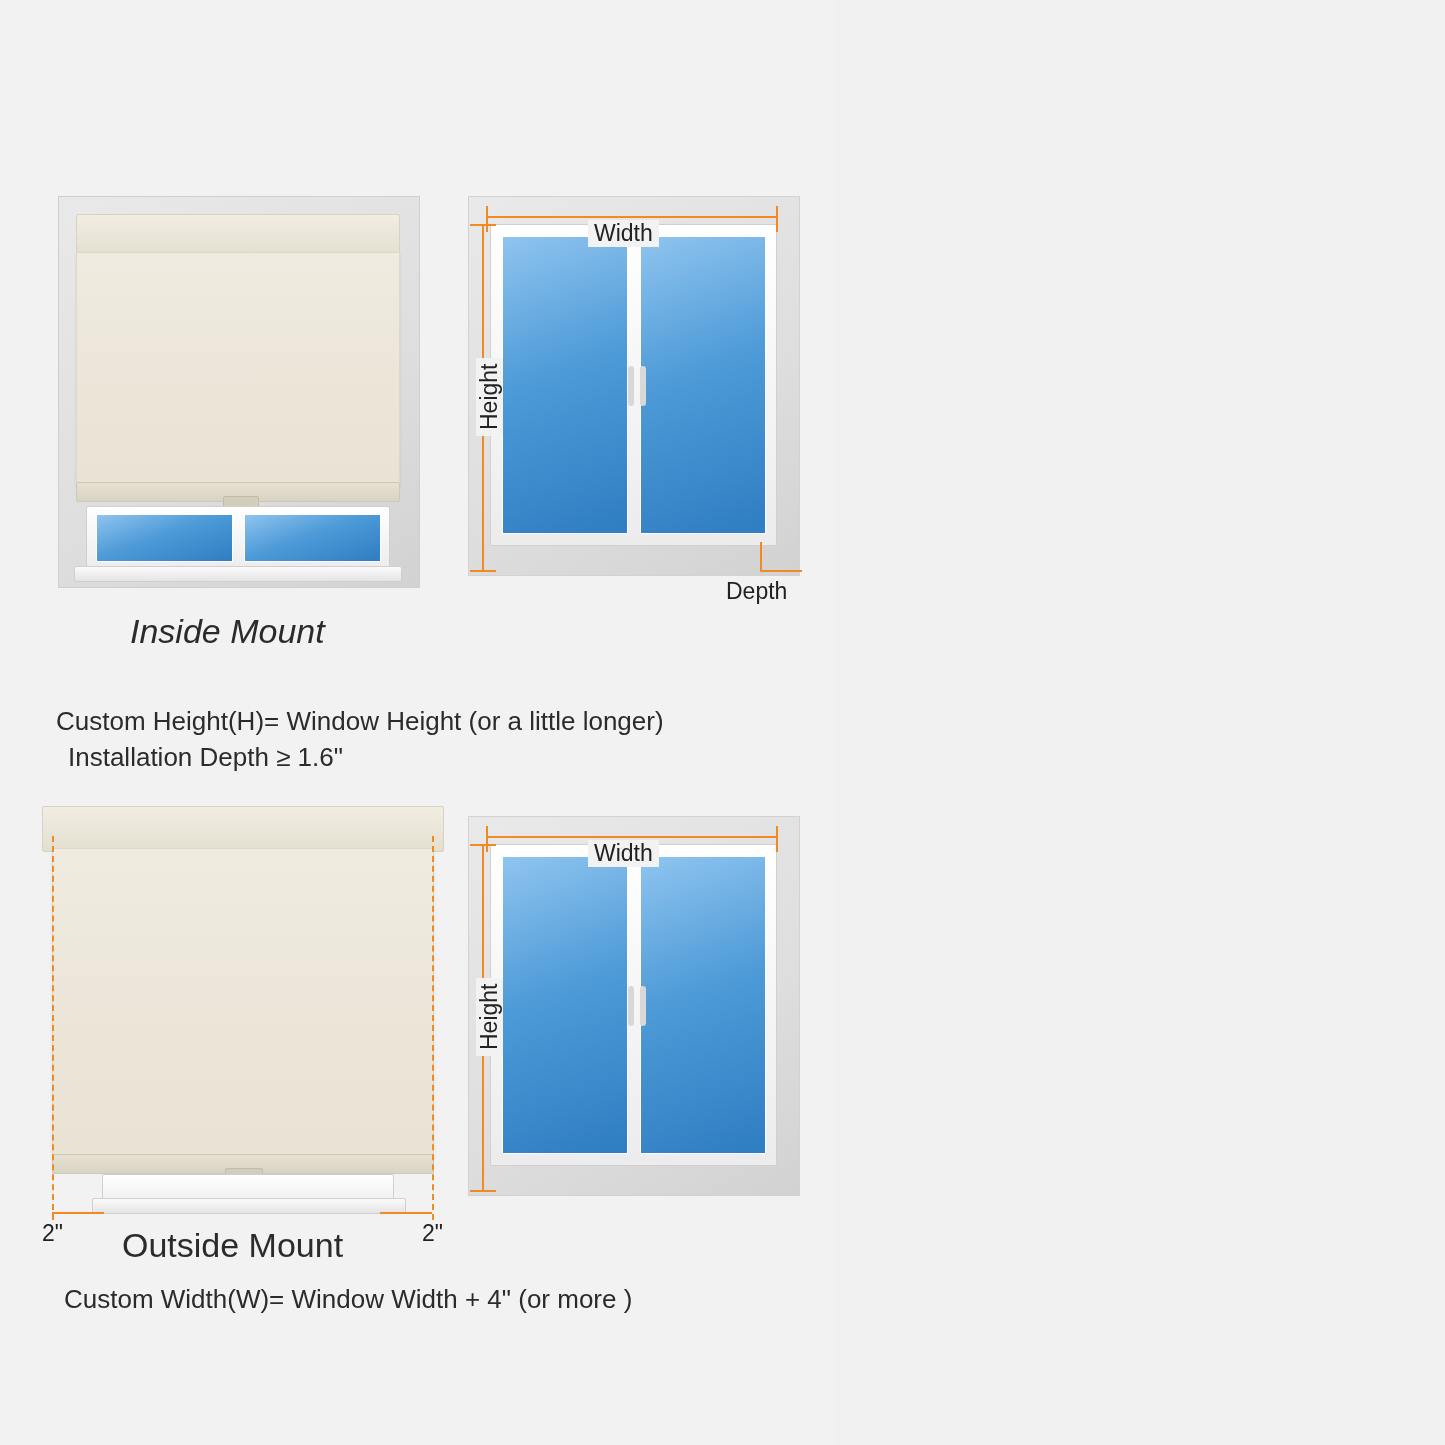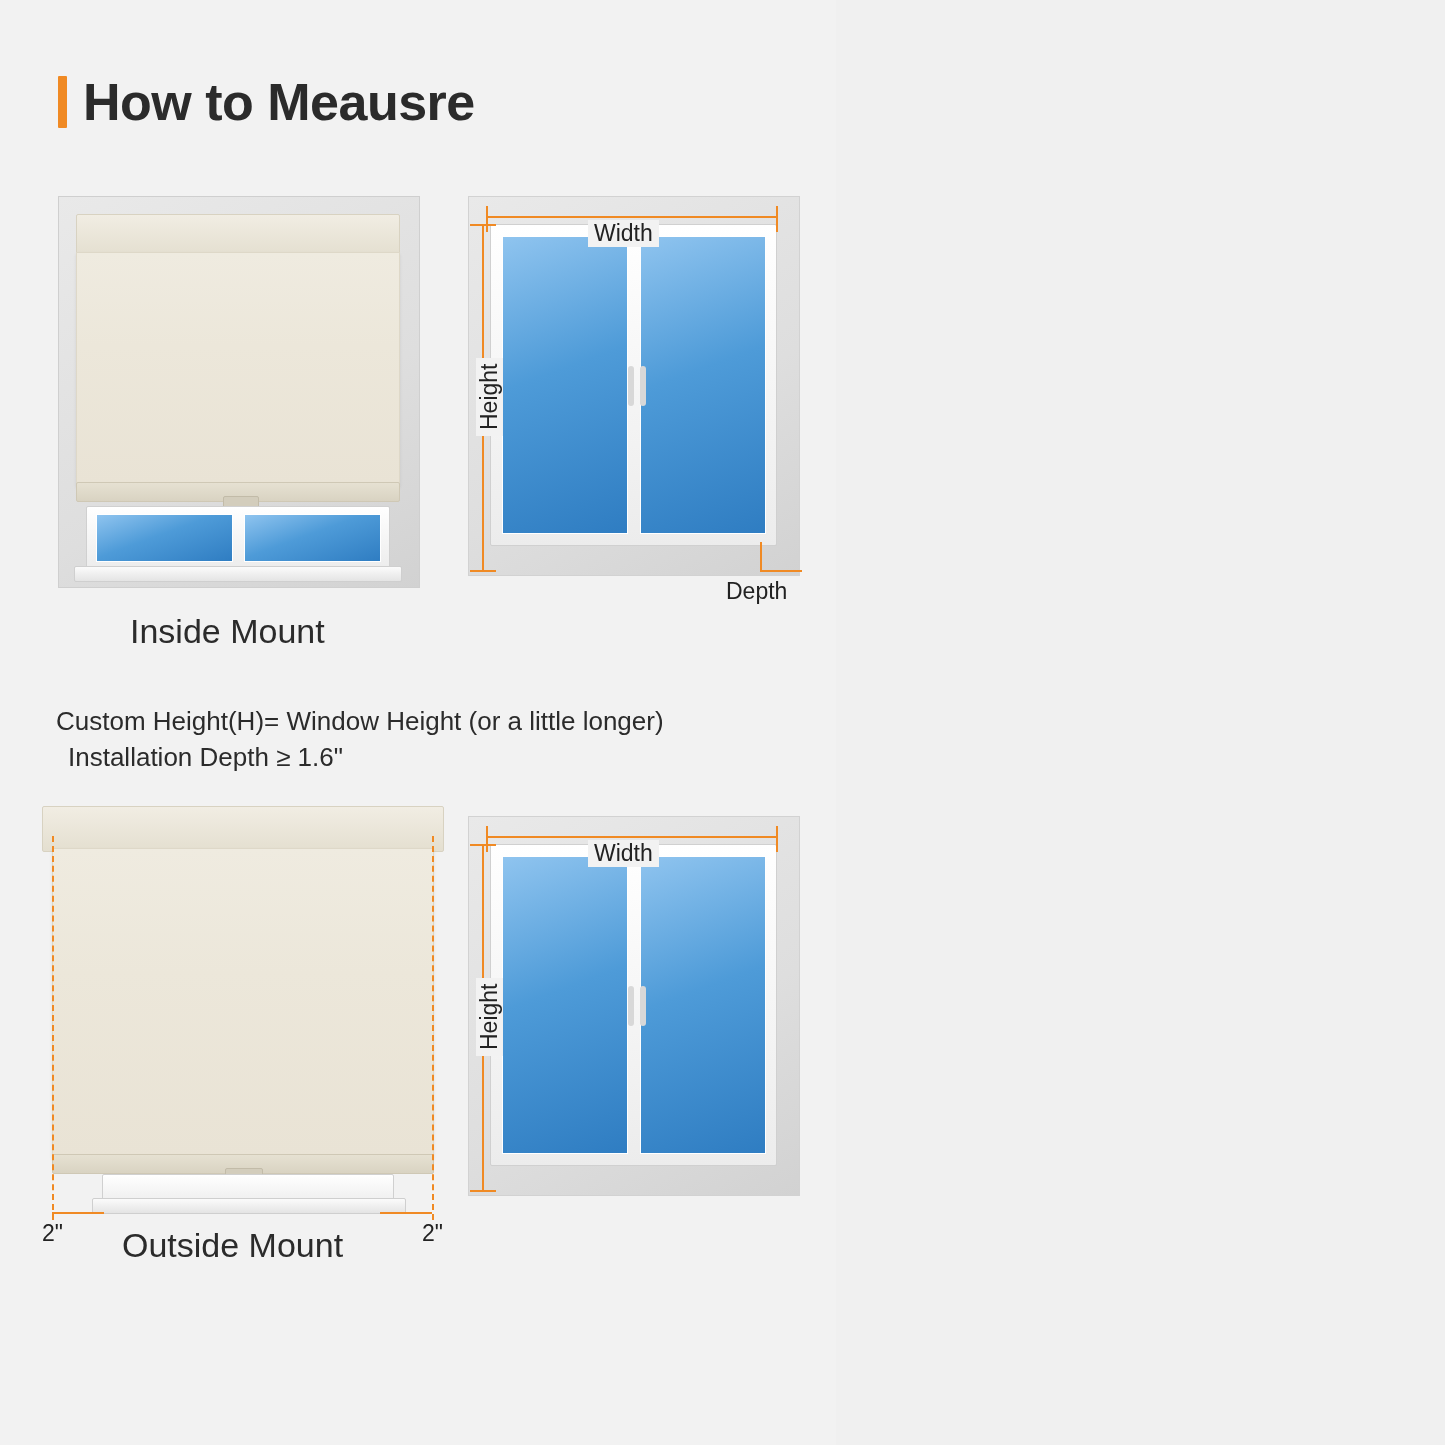--- a/index.html
+++ b/index.html
@@ -144,24 +144,20 @@
     white-space: nowrap;
   }
 </style>
 </head>
 <body>
 
 <div class="page">
 
   <div class="left-panel">
 
-    <div class="heading" id="heading-left">
-      <div class="bar"></div>
-      <div class="txt">How to Meausre</div>
-    </div>
 
     <div class="illus" style="left:58px; top:196px; width:360px; height:390px;">
       <div class="wallrecess" style="left:0; top:0; width:360px; height:390px; border:1px solid #cfcfcf;"></div>
       <div class="shade-head" style="left:18px; top:18px; width:322px; height:40px;"></div>
       <div class="shade-fabric" style="left:18px; top:56px; width:322px; height:232px;"></div>
       <div class="shade-bottomrail" style="left:18px; top:286px; width:322px; height:18px;"></div>
       <div class="shade-handle" style="left:165px; top:300px; width:34px; height:10px;"></div>
       <div class="winframe" style="left:28px; top:310px; width:302px; height:62px;"></div>
       <div class="glass" style="left:38px; top:318px; width:135px; height:46px;"></div>
       <div class="glass" style="left:186px; top:318px; width:135px; height:46px;"></div>
@@ -184,21 +180,21 @@
       <div class="mark" style="left:22px; top:28px; width:26px; height:2px;"></div>
       <div class="mark" style="left:22px; top:374px; width:26px; height:2px;"></div>
       <div class="mark" style="left:34px; top:28px; width:2px; height:348px;"></div>
       <div class="dimlabel vert" style="left:28px; top:240px; background:#f2f2f2; padding:0 6px;">Height</div>
 
       <div class="mark" style="left:312px; top:346px; width:2px; height:30px;"></div>
       <div class="mark" style="left:312px; top:374px; width:42px; height:2px;"></div>
       <div class="dimlabel" style="left:278px; top:382px;">Depth</div>
     </div>
 
-    <div class="mount-title" style="left:130px; top:612px;">Inside Mount</div>
+    <div class="mount-title" style="left:130px; top:612px;font-style:italic;">Inside Mount</div>
     <div class="spec" style="left:56px; top:706px;">Custom Height(H)= Window Height (or a little longer)</div>
     <div class="spec" style="left:68px; top:742px;">Installation Depth ≥ 1.6"</div>
 
     <div class="illus" style="left:40px; top:806px; width:405px; height:410px;">
       <div class="shade-head" style="left:2px; top:0; width:400px; height:44px;"></div>
       <div class="shade-fabric" style="left:12px; top:42px; width:380px; height:308px;"></div>
       <div class="shade-bottomrail" style="left:12px; top:348px; width:380px; height:18px;"></div>
       <div class="shade-handle" style="left:185px; top:362px; width:36px; height:10px;"></div>
       <div class="winframe" style="left:62px; top:368px; width:290px; height:30px;"></div>
       <div class="sill" style="left:52px; top:392px; width:312px; height:14px;"></div>
@@ -224,20 +220,21 @@
       <div class="mark" style="left:38px; top:20px; width:292px; height:2px;"></div>
       <div class="dimlabel" style="left:140px; top:24px; background:#f2f2f2; padding:0 6px;">Width</div>
 
       <div class="mark" style="left:22px; top:28px; width:26px; height:2px;"></div>
       <div class="mark" style="left:22px; top:374px; width:26px; height:2px;"></div>
       <div class="mark" style="left:34px; top:28px; width:2px; height:348px;"></div>
       <div class="dimlabel vert" style="left:28px; top:240px; background:#f2f2f2; padding:0 6px;">Height</div>
     </div>
 
     <div class="mount-title" style="left:122px; top:1226px;">Outside Mount</div>
+    <div class="spec" style="left:64px; top:1284px;">Custom Width(W)= Window Width + 4"  (or more )</div>
   </div>
 
   <div class="divider"></div>
 
   <div class="right-panel">
 
     
 
     
     

